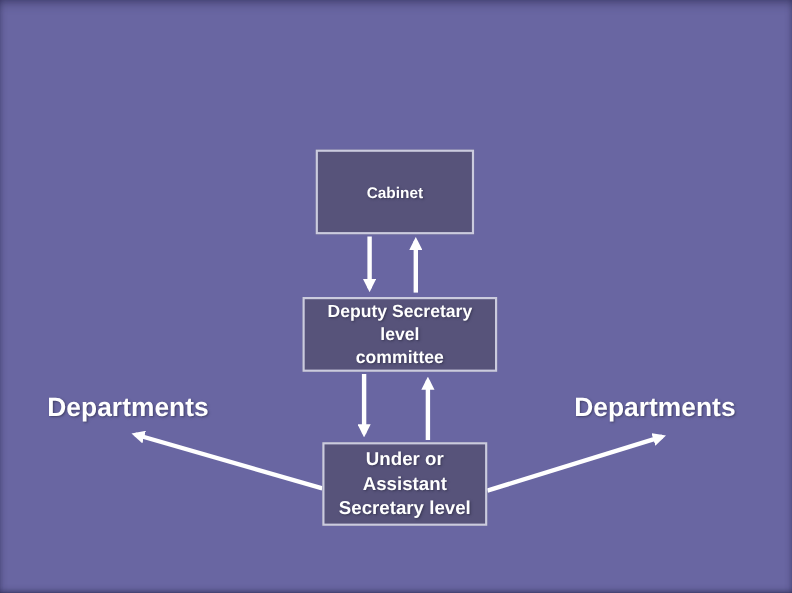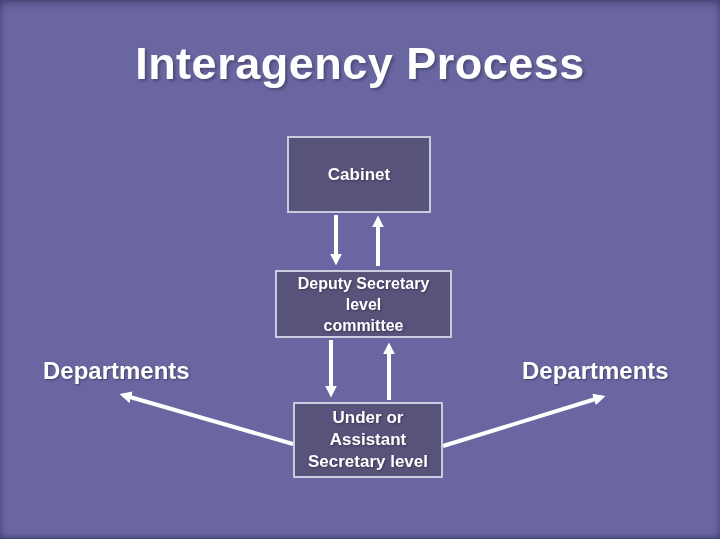--- a/index.html
+++ b/index.html
@@ -41,21 +41,21 @@
     display: flex;
     align-items: center;
     justify-content: center;
     text-align: center;
     white-space: pre-line;
     text-shadow: 1px 1px 2px rgba(30,30,50,0.5);
   }
   .node-cabinet {
     left: 287px; top: 136px;
     width: 144px; height: 77px;
-    font-size: 17px;
+    font-size: 14px;
   }
   .node-deputy {
     left: 275px; top: 270px;
     width: 177px; height: 68px;
     font-size: 16px;
     line-height: 21px;
   }
   .node-under {
     left: 293px; top: 402px;
     width: 150px; height: 76px;
@@ -81,21 +81,20 @@
   svg.arrow-layer line {
     stroke: var(--arrow, #FFFFFF);
     stroke-width: 4;
   }
 </style>
 </head>
 <body>
 
 <div class="slide">
 
-  <div class="slide-title">Interagency Process</div>
 
   <svg class="arrow-layer" viewBox="0 0 720 539" xmlns="http://www.w3.org/2000/svg">
     <defs>
       <marker id="ah" viewBox="0 0 10 10" refX="7" refY="5" markerWidth="3" markerHeight="3" orient="auto-start-reverse">
         <path d="M0,0 L10,5 L0,10 z" fill="#FFFFFF"></path>
       </marker>
     </defs>
     <line x1="336" y1="215" x2="336" y2="262" marker-end="url(#ah)"></line>
     <line x1="378" y1="266" x2="378" y2="219" marker-end="url(#ah)"></line>
     <line x1="331" y1="340" x2="331" y2="394" marker-end="url(#ah)"></line>

